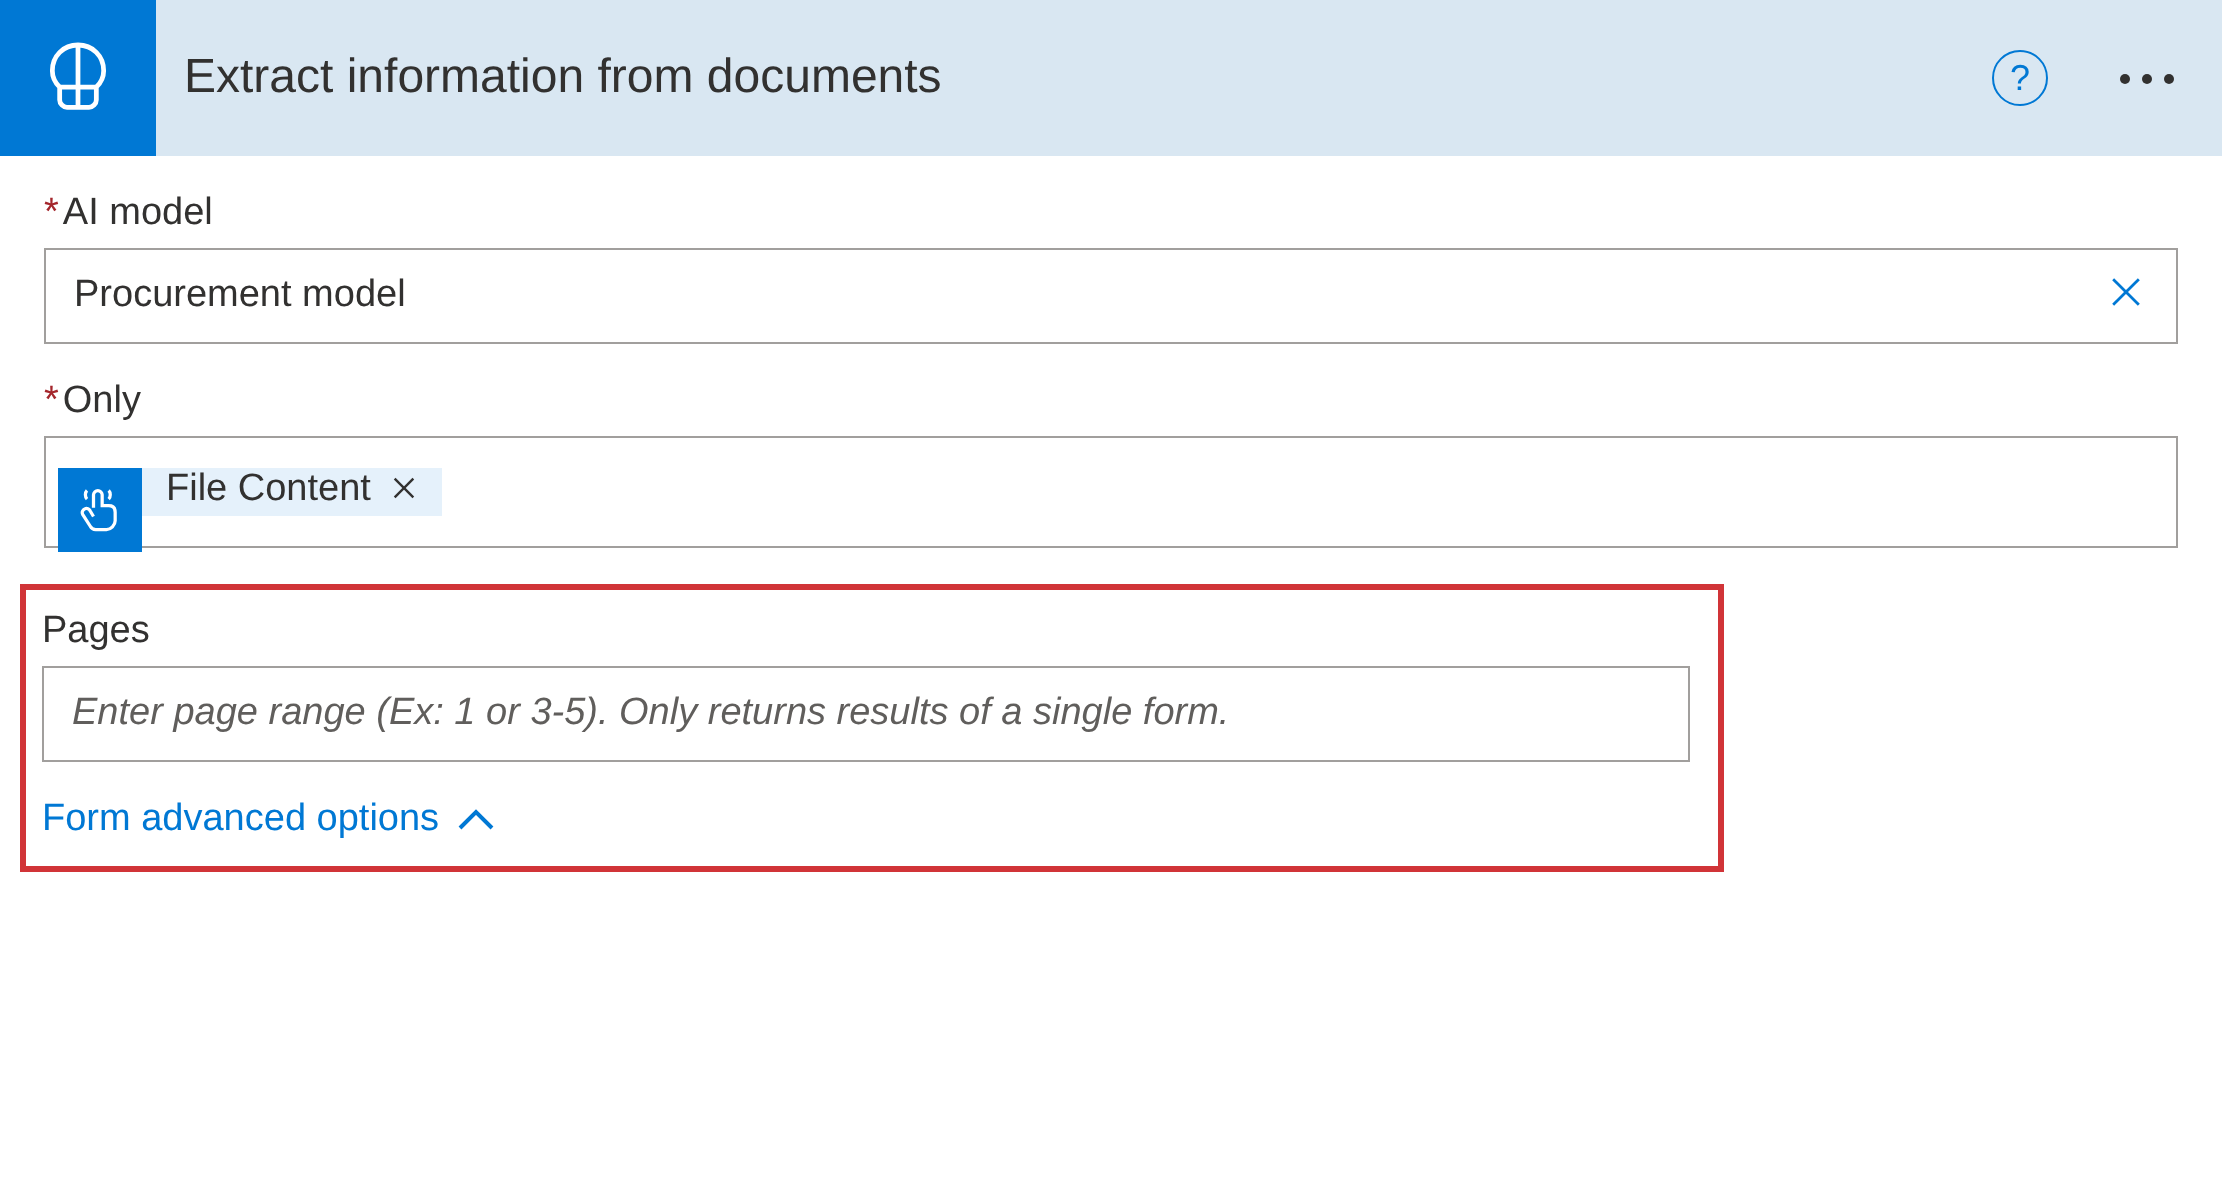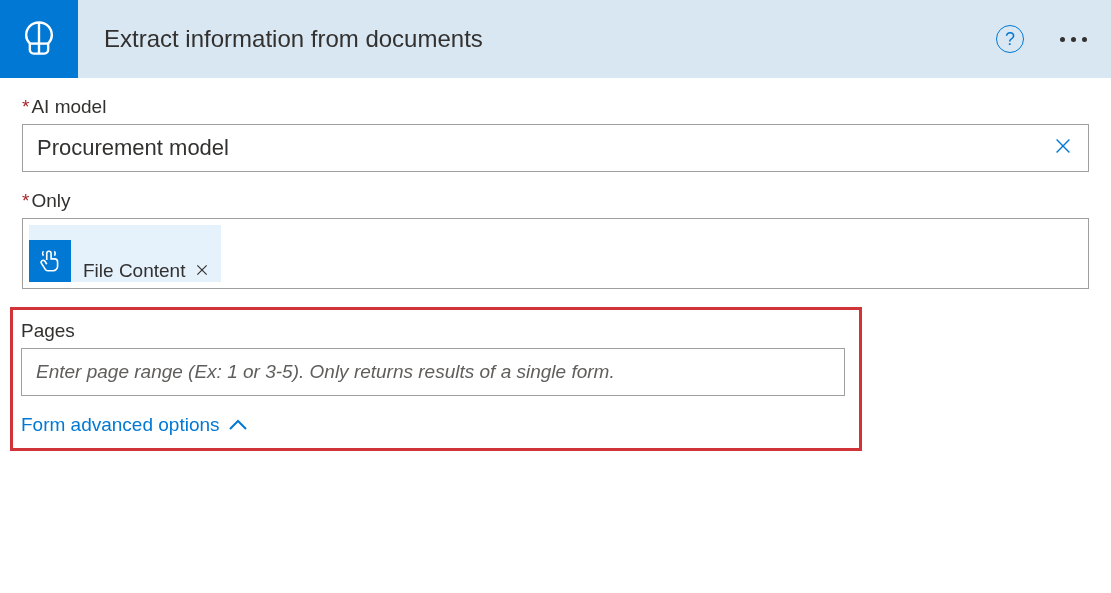--- a/index.html
+++ b/index.html
@@ -25,21 +25,21 @@
     display: flex;
     align-items: center;
     justify-content: center;
     flex-shrink: 0;
   }
   .header-title {
     flex: 1;
     font-size: 24px;
     font-weight: 400;
     color: #323130;
-    padding-left: 26px;
+    padding-left: 14px;
   }
   .help-circle {
     width: 28px;
     height: 28px;
     border: 1.5px solid #0078d4;
     border-radius: 50%;
     display: flex;
     align-items: center;
     justify-content: center;
     color: #0078d4;
@@ -74,21 +74,21 @@
     display: block;
   }
   .req-star {
     color: #a4262c;
     margin-right: 2px;
   }
   .field-input {
     width: 100%;
     height: 48px;
     border: 1px solid #a19f9d;
-    font-size: 22px;
+    font-size: 19px;
     padding: 0 14px;
     display: flex;
     align-items: center;
     justify-content: space-between;
     background: #fff;
     cursor: pointer;
   }
   .field-input .value {
     color: #323130;
   }
@@ -107,23 +107,23 @@
     width: 100%;
     min-height: 56px;
     border: 1px solid #a19f9d;
     padding: 6px;
     display: flex;
     align-items: center;
     gap: 0;
   }
   .token {
     display: inline-flex;
-    align-items: flex-end;
+    align-items: flex-start;
     background: #e5f1fb;
-    height: 57px;
+    height: 24px;
     padding-right: 12px;
     cursor: default;
   }
   .token-icon {
     width: 42px;
     height: 42px;
     background: #0078d4;
     display: flex;
     align-items: center;
     justify-content: center;

